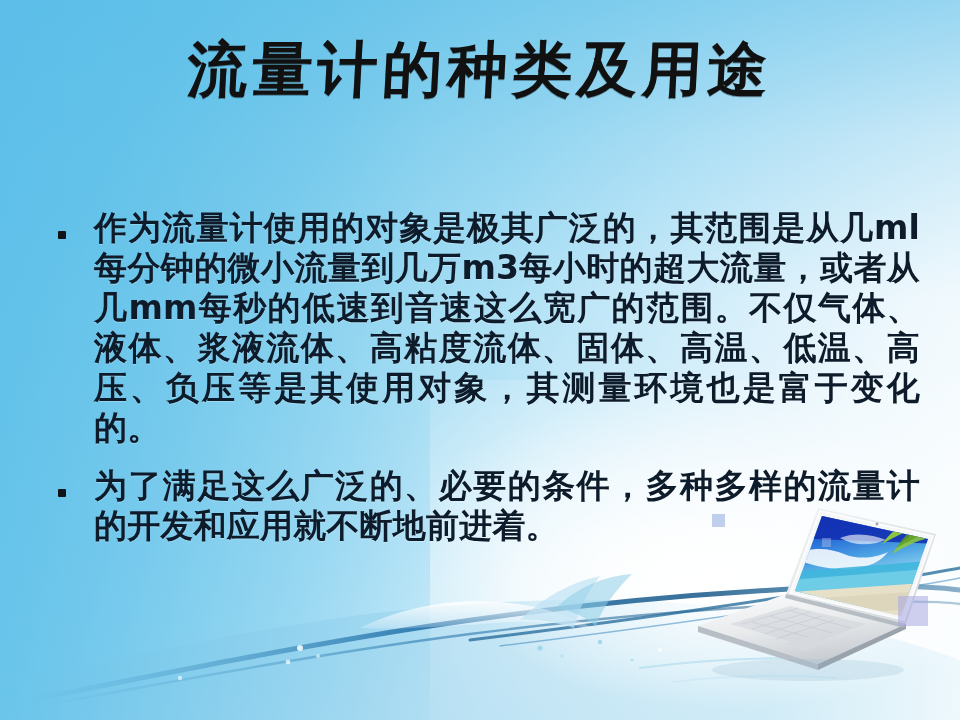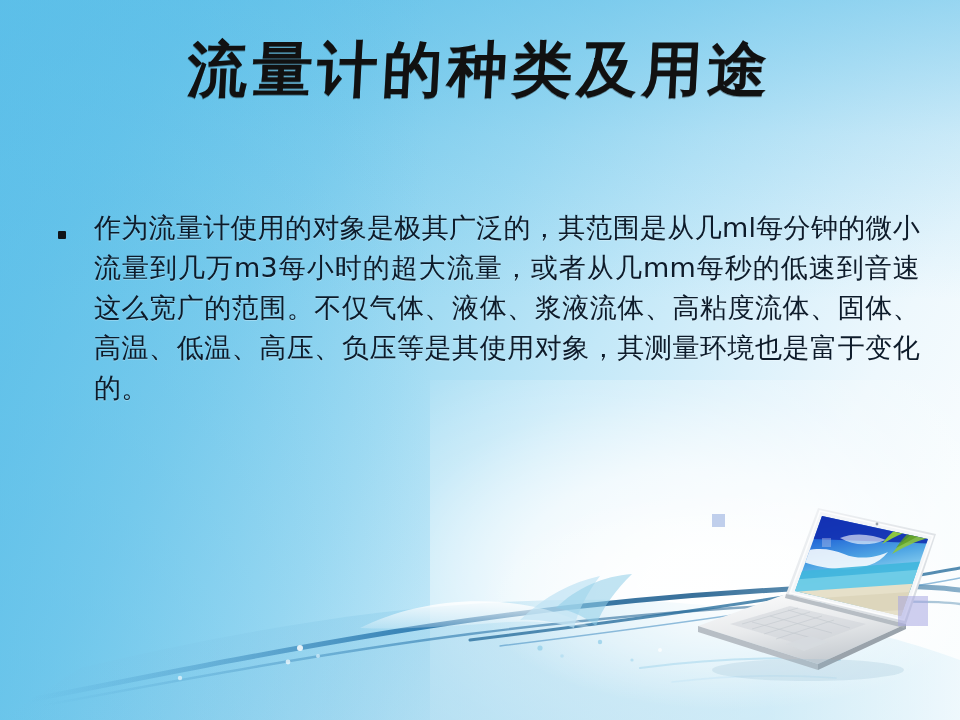--- a/index.html
+++ b/index.html
@@ -95,22 +95,22 @@
     display: inline-block;
     width: 8px;
     height: 8px;
     background: #101418;
     border-radius: 1px;
   }
   .bullet-text {
     flex: 1 1 auto;
     color: #0d1b2a;
     font-family: "DejaVu Sans", "Liberation Sans", sans-serif;
-    font-weight: 400;
-    font-size: 27px;
+    font-weight: 700;
+    font-size: 33px;
     line-height: 40px;
     letter-spacing: 0.2px;
     text-align: justify;
     text-justify: inter-ideograph;
     text-shadow: 0 1px 0 rgba(255,255,255,0.25);
   }
 
   
   #artwork {
     position: absolute;
@@ -301,16 +301,22 @@
 
   <div id="body">
 
     <div class="bullet-row">
       <div class="bullet-mark">
         <span class="bullet-dot"></span>
       </div>
       <div class="bullet-text">作为流量计使用的对象是极其广泛的，其范围是从几ml每分钟的微小流量到几万m3每小时的超大流量，或者从几mm每秒的低速到音速这么宽广的范围。不仅气体、液体、浆液流体、高粘度流体、固体、高温、低温、高压、负压等是其使用对象，其测量环境也是富于变化的。</div>
     </div>
 
+    <div class="bullet-row">
+      <div class="bullet-mark">
+        <span class="bullet-dot"></span>
+      </div>
+      <div class="bullet-text">为了满足这么广泛的、必要的条件，多种多样的流量计的开发和应用就不断地前进着。</div>
+    </div>
 
   </div>
 
 </div>
 
 </body></html>

